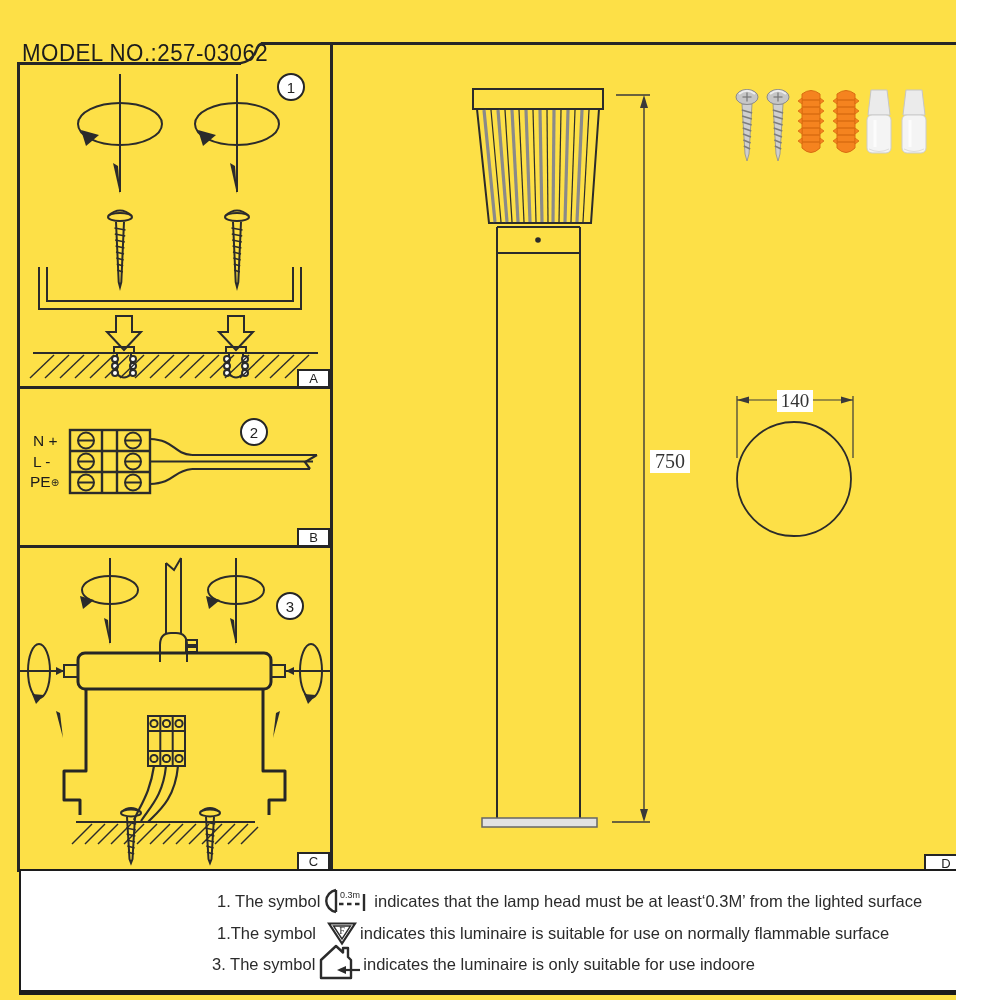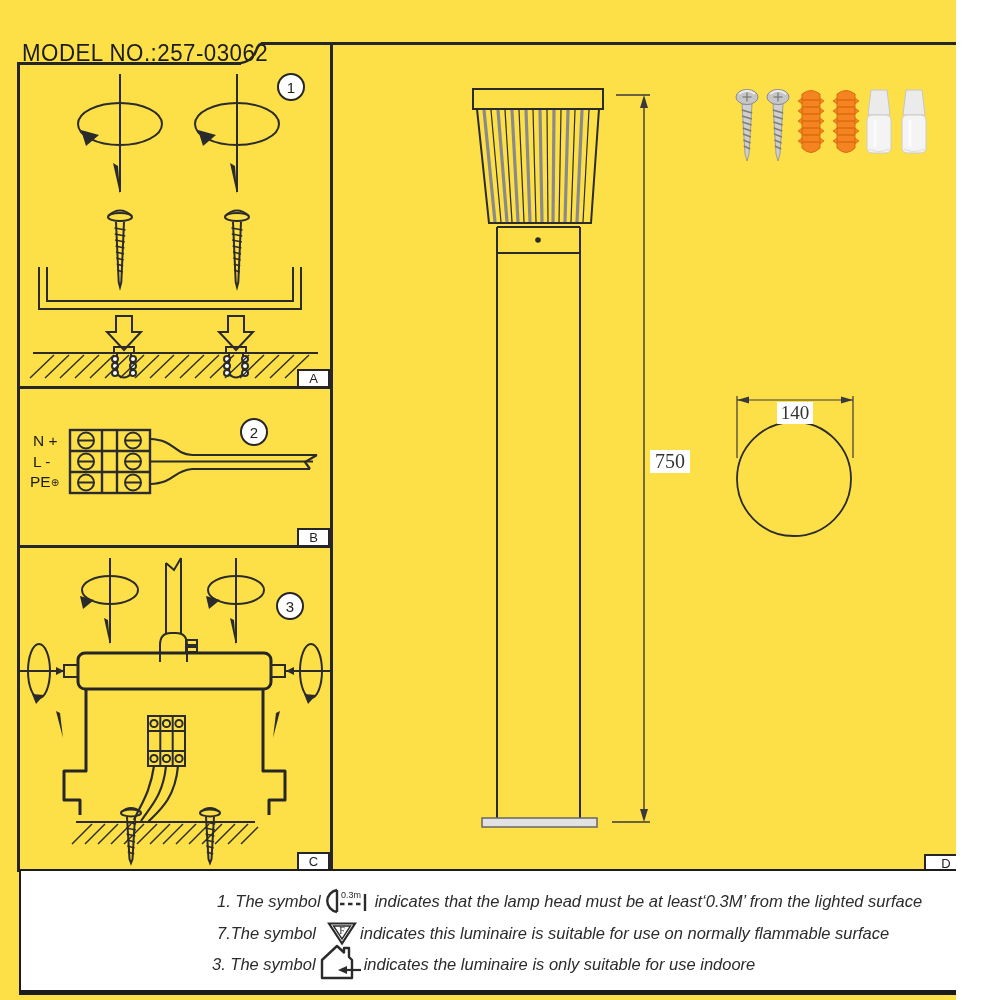--- a/index.html
+++ b/index.html
@@ -14,21 +14,21 @@
   #model-no{position:absolute;left:22px;top:39px;font-size:24px;letter-spacing:0.5px;
             transform:scaleX(0.93);transform-origin:left top;white-space:nowrap;color:#1c1c1c;}
   .wire-label{position:absolute;font-size:15.5px;color:#1c1c1c;white-space:nowrap;}
   .dim-label{position:absolute;background:#fff;text-align:center;
              font-family:"Liberation Serif","DejaVu Serif",serif;color:#333;}
   #notes-box{position:absolute;left:19px;top:869px;width:938px;height:119px;
              border:2.5px solid #1c1c1c;border-bottom-width:5px;background:#fff;}
   #notes-title{position:absolute;left:40px;top:18px;font-size:33px;letter-spacing:1px;color:#1f1f1f;}
   .note-line{position:absolute;display:flex;align-items:center;font-size:16.5px;color:#2b2b2b;white-space:nowrap;}
   .note-line svg{flex:0 0 auto;}
-  .note-txt{padding:0 3px;font-style:italic;}
+  .note-txt{padding:0 3px;}
   svg{display:block;}
 </style>
 </head>
 <body>
 
 <div id="page">
 
   <div id="model-no">MODEL NO.:257-03062</div>
   <div class="ln" style="left:17px;top:62px;width:224px;height:3px;"></div>
   <svg class="abs" style="left:239px;top:42px;" width="24" height="23" viewBox="0 0 24 23">
@@ -391,40 +391,40 @@
     <g>
       <use href="#hw-anchor"></use>
         <use href="#hw-anchor" transform="translate(35,0)"></use>
     </g>
     <g>
       <use href="#hw-nut"></use>
         <use href="#hw-nut" transform="translate(35,0)"></use>
     </g>
   </svg>
   <div class="dim-label" style="left:626px;top:450px;width:40px;font-size:20px;margin-left:24px;">750</div>
-  <div class="dim-label" style="left:777px;top:390px;width:36px;font-size:19px;margin-top:12px;">140</div>
+  <div class="dim-label" style="left:777px;top:390px;width:36px;font-size:19px;">140</div>
   <div class="corner-box" style="left:924px;top:854px;width:40px;height:15px;">
     <span>D</span>
   </div>
 
   <div id="notes-box">
 
     <div class="note-line" style="left:193px;top:16px;">
       <span class="note-txt">1. The symbol</span>
       <svg width="48" height="28" viewBox="0 0 48 28">
         <path d="M13,3 V25 M13,3 A12,11.2 0 0 0 13,25" fill="none" stroke="#2b2b2b" stroke-width="2.4"></path>
         <line x1="16" y1="17" x2="39" y2="17" stroke="#2b2b2b" stroke-width="2.4" stroke-dasharray="4.5,3.5"></line>
         <line x1="41" y1="7" x2="41" y2="24" stroke="#2b2b2b" stroke-width="2.4"></line>
         <text x="27" y="11" text-anchor="middle" font-size="9" fill="#2b2b2b" font-family="Liberation Sans, sans-serif">0.3m</text>
       </svg>
       <span class="note-txt">indicates that the lamp head must be at least‘0.3M’ from the lighted surface</span>
     </div>
 
     <div class="note-line" style="left:193px;top:50px;">
-      <span class="note-txt">7.The symbol</span>
+      <span class="note-txt">1.The symbol</span>
       <svg width="30" height="25" viewBox="0 0 30 25" style="margin-left:8px;">
         <path d="M2,2.5 H28 L15,22.5 Z" fill="none" stroke="#2b2b2b" stroke-width="2.2"></path>
         <path d="M6.5,5 H23.5 L15,18 Z" fill="none" stroke="#2b2b2b" stroke-width="1.4"></path>
         <text x="15" y="12.5" text-anchor="middle" font-size="10" fill="#2b2b2b" font-family="Liberation Serif, serif">F</text>
       </svg>
       <span class="note-txt">indicates this luminaire is suitable for use on normally flammable surface</span>
     </div>
 
     <div class="note-line" style="left:188px;top:78px;text-align:center;">
       <span class="note-txt">3. The symbol</span>

